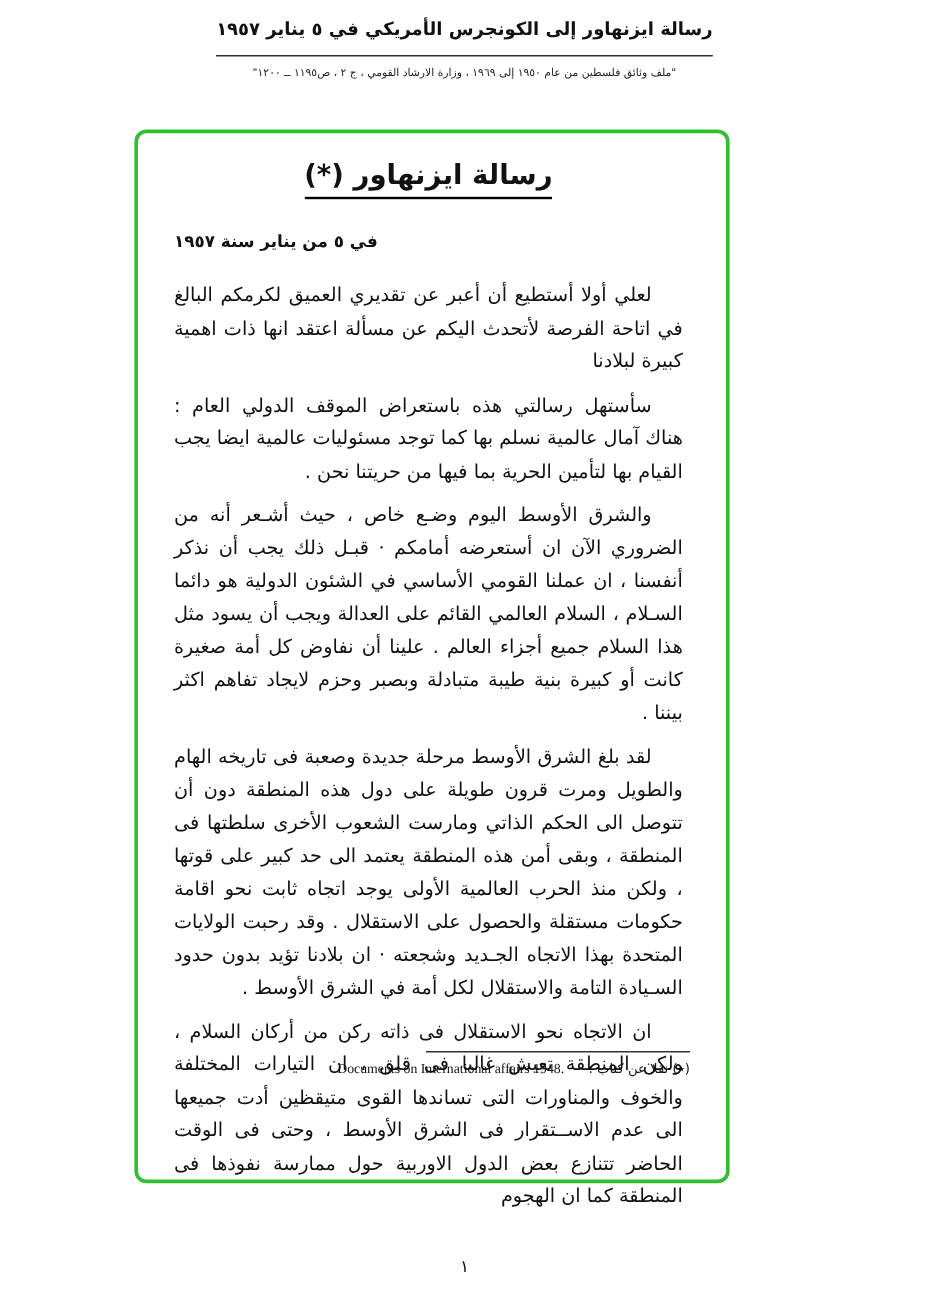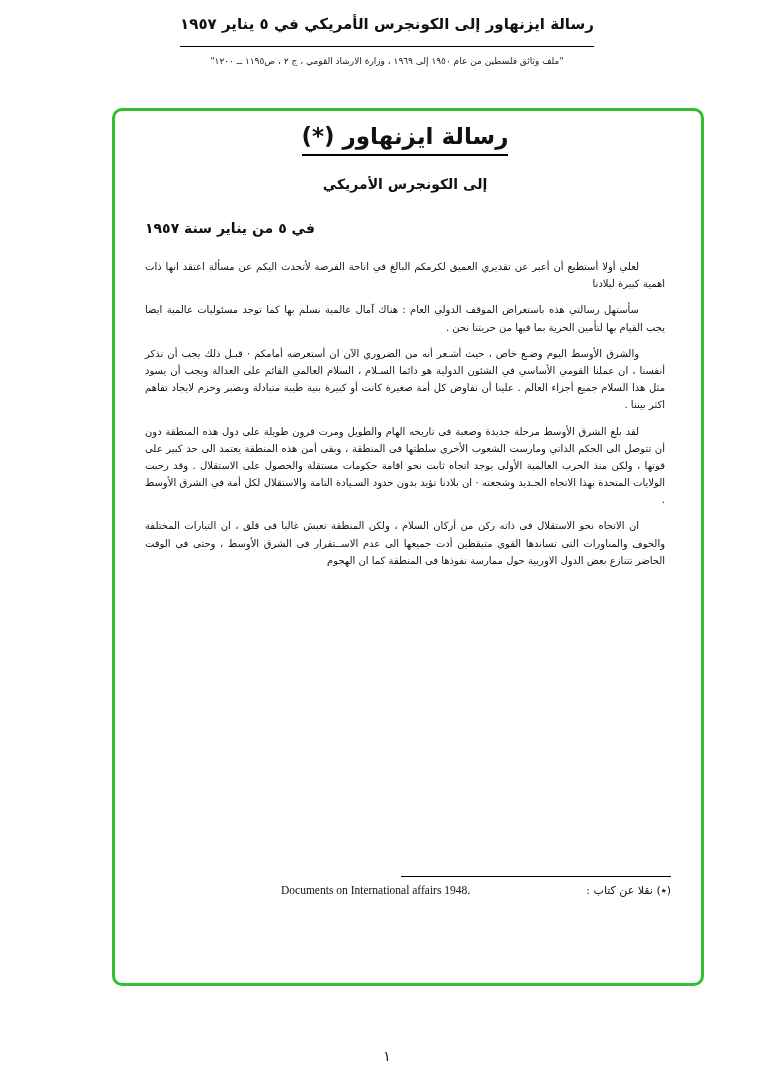--- a/index.html
+++ b/index.html
@@ -34,26 +34,26 @@
     font-size: 9px;
     color: #222;
     direction: rtl;
   }
 
   
   .doc-frame {
     position: absolute;
     left: 112px;
     top: 108px;
-    width: 592px;
+    width: 496px;
     height: 878px;
     border: 3px solid #a21caf;
     border-radius: 10px;
     background: #fff;
-    padding: 8px 36px 14px 30px;
+    padding: 18px 36px 14px 30px;
     direction: rtl;
   }
   .doc-title-wrap { text-align: center; margin-top: 4px; }
   .doc-title {
     display: inline-block;
     font-size: 23px;
     font-weight: bold;
     padding-bottom: 5px;
     border-bottom: 2.5px solid #000;
   }
@@ -65,21 +65,21 @@
   }
   .doc-sub2 {
     text-align: left;
     margin-top: 28px;
     font-size: 14px;
     font-weight: bold;
   }
 
   .doc-body {
     margin-top: 22px;
-    font-size: 10px;
+    font-size: 16px;
     line-height: 1.72;
     text-align: justify;
   }
   .doc-body p {
     text-indent: 26px;
     margin-bottom: 9px;
   }
 
   
   .footnote {
@@ -126,21 +126,20 @@
     <div class="header-title">رسالة ايزنهاور إلى الكونجرس الأمريكي في ٥ يناير ١٩٥٧</div>
     <div class="header-subtitle">"ملف وثائق فلسطين من عام ١٩٥٠ إلى ١٩٦٩ ، وزارة الارشاد القومي ، ج ٢ ، ص١١٩٥ ــ ١٢٠٠"</div>
   </div>
 
   <div class="doc-frame" style="border-color: rgb(47, 191, 47);">
 
     <div class="doc-title-wrap">
       <span class="doc-title">رسالة ايزنهاور (*)</span>
     </div>
 
-    <div class="doc-sub1">إلى الكونجرس الأمريكي</div>
 
     <div class="doc-sub2">في ٥ من يناير سنة ١٩٥٧</div>
 
     <div class="doc-body">
       <p>لعلي أولا أستطيع أن أعبر عن تقديري العميق لكرمكم البالغ في اتاحة الفرصة لأتحدث اليكم عن مسألة اعتقد انها ذات اهمية كبيرة لبلادنا</p>
       <p>سأستهل رسالتي هذه باستعراض الموقف الدولي العام : هناك آمال عالمية نسلم بها كما توجد مسئوليات عالمية ايضا يجب القيام بها لتأمين الحرية بما فيها من حريتنا نحن .</p>
       <p>والشرق الأوسط اليوم وضـع خاص ، حيث أشـعر أنه من الضروري الآن ان أستعرضه أمامكم · قبـل ذلك يجب أن نذكر أنفسنا ، ان عملنا القومي الأساسي في الشئون الدولية هو دائما السـلام ، السلام العالمي القائم على العدالة ويجب أن يسود مثل هذا السلام جميع أجزاء العالم . علينا أن نفاوض كل أمة صغيرة كانت أو كبيرة بنية طيبة متبادلة وبصبر وحزم لايجاد تفاهم اكثر بيننا .</p>
       <p>لقد بلغ الشرق الأوسط مرحلة جديدة وصعبة فى تاريخه الهام والطويل ومرت قرون طويلة على دول هذه المنطقة دون أن تتوصل الى الحكم الذاتي ومارست الشعوب الأخرى سلطتها فى المنطقة ، وبقى أمن هذه المنطقة يعتمد الى حد كبير على قوتها ، ولكن منذ الحرب العالمية الأولى يوجد اتجاه ثابت نحو اقامة حكومات مستقلة والحصول على الاستقلال . وقد رحبت الولايات المتحدة بهذا الاتجاه الجـديد وشجعته · ان بلادنا تؤيد بدون حدود السـيادة التامة والاستقلال لكل أمة في الشرق الأوسط .</p>
       <p>ان الاتجاه نحو الاستقلال فى ذاته ركن من أركان السلام ، ولكن المنطقة تعيش غالبا فى قلق ، ان التيارات المختلفة والخوف والمناورات التى تساندها القوى متيقظين أدت جميعها الى عدم الاســتقرار فى الشرق الأوسط ، وحتى فى الوقت الحاضر تتنازع بعض الدول الاوربية حول ممارسة نفوذها فى المنطقة كما ان الهجوم</p>
     </div>

